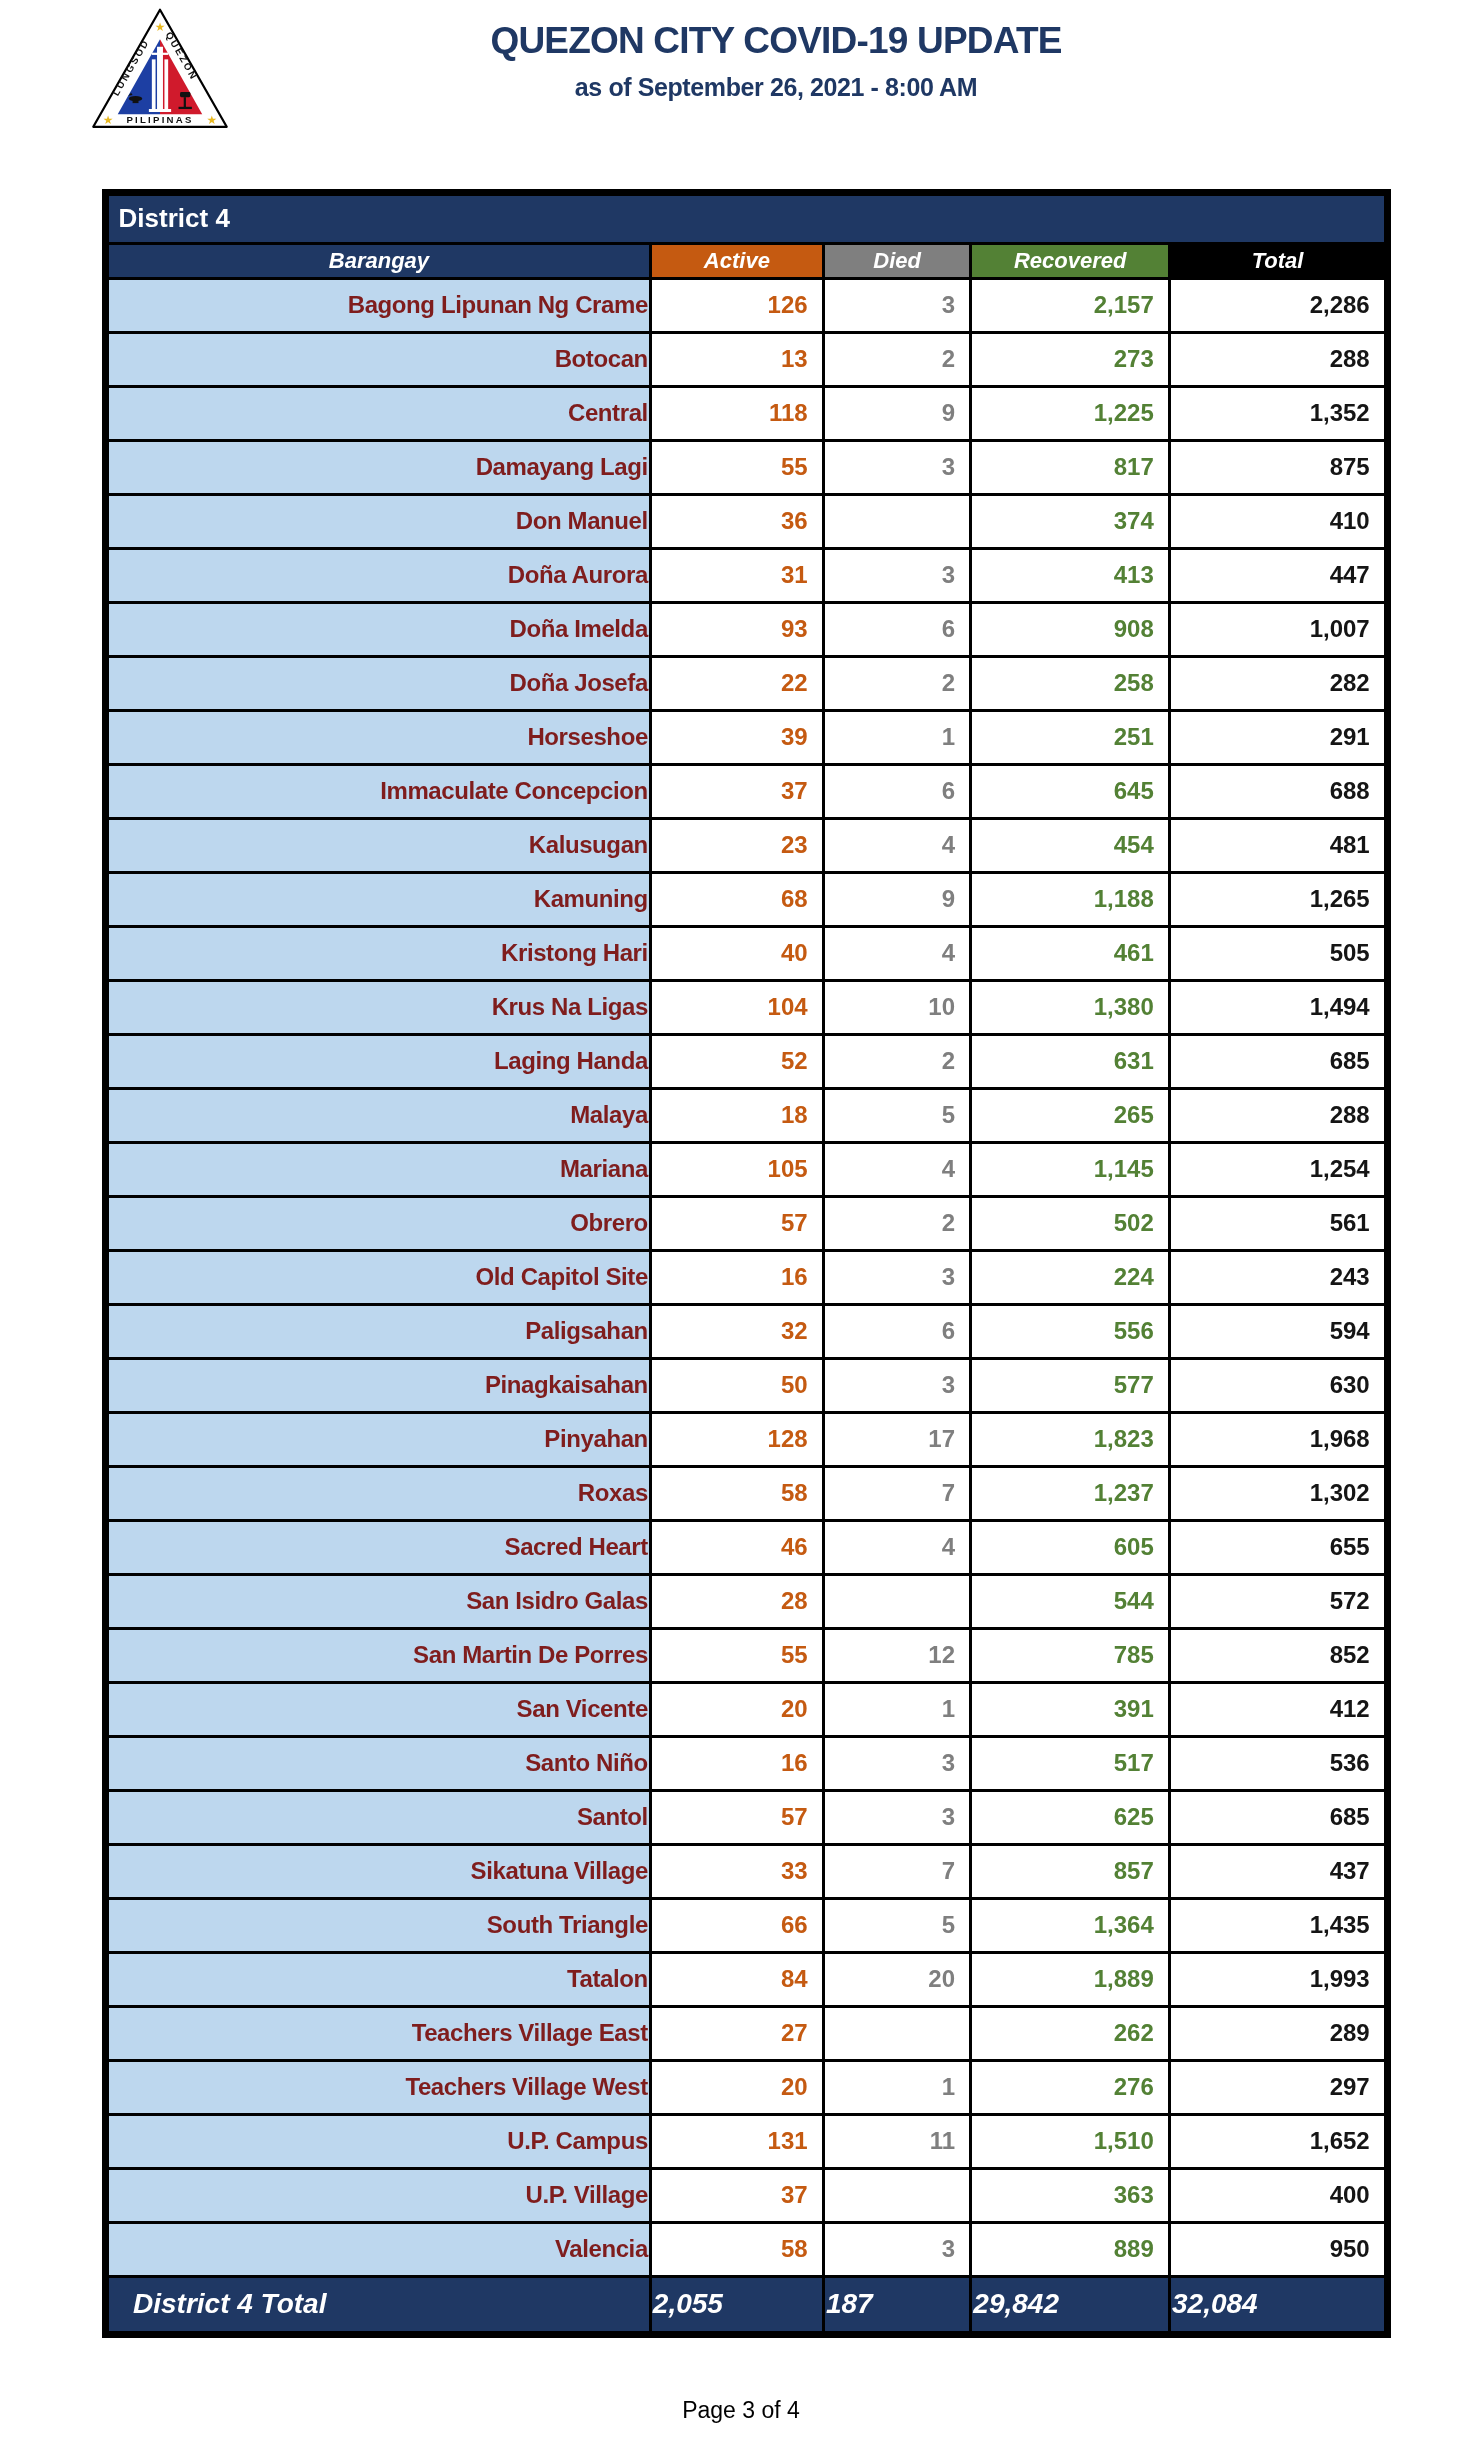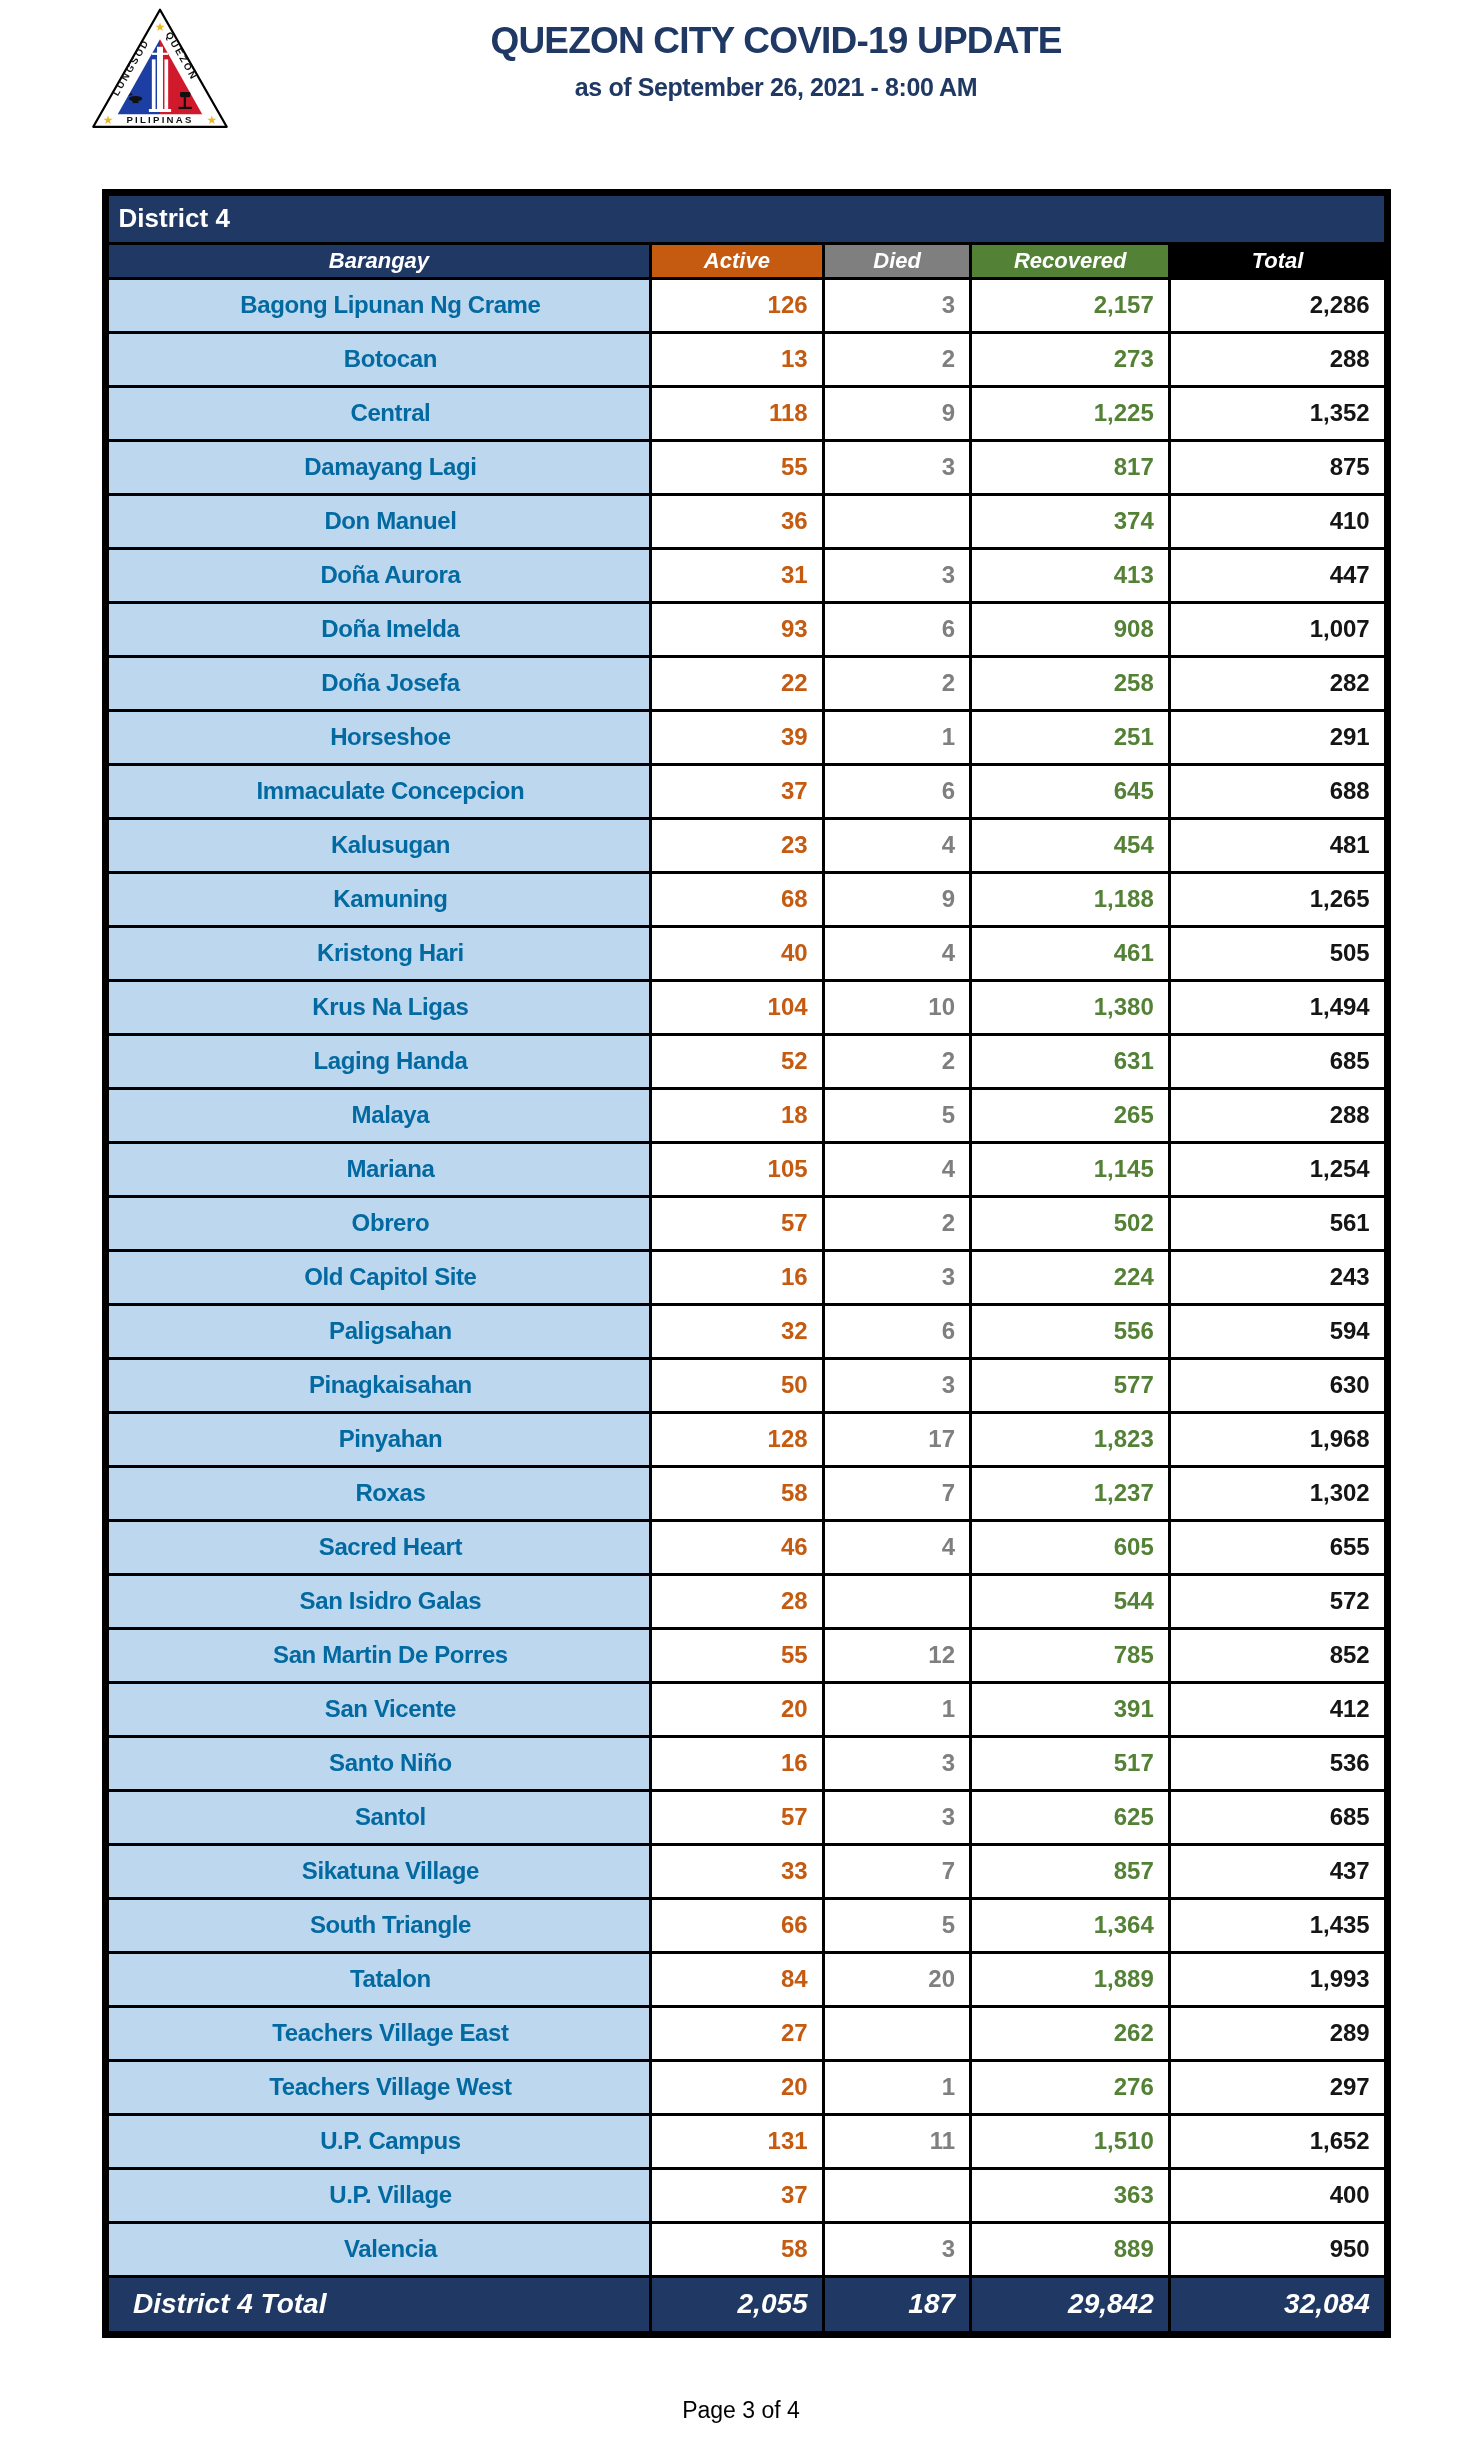--- a/index.html
+++ b/index.html
@@ -23,31 +23,31 @@
     background:#1F3864;color:#ffffff;font-size:26px;font-weight:bold;
     text-align:left;padding:6.4px 9.6px;height:33px;
   }
   .colhead{height:30px;font-size:22px;font-style:italic;font-weight:bold;color:#ffffff;text-align:center;}
   .h-barangay{background:#1F3864;}
   .h-active{background:#C55A11;}
   .h-died{background:#7F7F7F;}
   .h-recovered{background:#538135;}
   .h-total{background:#000000;}
   tbody td{height:49px;font-weight:bold;font-size:24px;}
-  td.c-barangay{background:#BDD7EE;color:#0369a1;text-align:center;padding-left:24px;letter-spacing:-0.4px;}
+  td.c-barangay{background:#BDD7EE;color:#7f1d1d;text-align:right;padding-left:24px;letter-spacing:-0.4px;}
   td.c-active,td.c-died,td.c-recovered,td.c-total{background:#ffffff;text-align:right;padding-right:14.3px;}
   td.c-active{color:#C55A11;}
   td.c-died{color:#7F7F7F;}
   td.c-recovered{color:#538135;}
   td.c-total{color:#151515;}
   .total-row td{
     background:#1F3864;color:#ffffff;font-size:28px;font-weight:bold;font-style:italic;height:51px;
   }
   .total-row td.t-label{text-align:left;padding-left:24px;}
-  .total-row td.t-num{text-align:right;padding-right:14.3px;}
+  .total-row td.t-num{text-align:left;padding-right:14.3px;}
   
   .page-footer{position:absolute;top:2397px;left:0;width:1482px;text-align:center;
     font-size:23px;color:#000;}
 </style>
 </head>
 <body>
 
 <div class="report-header">
   <svg class="logo" viewBox="0 0 190 170">
     <polygon points="95,5 185,163 5,163" fill="#ffffff" stroke="#000000" stroke-width="3" stroke-linejoin="round"></polygon>

